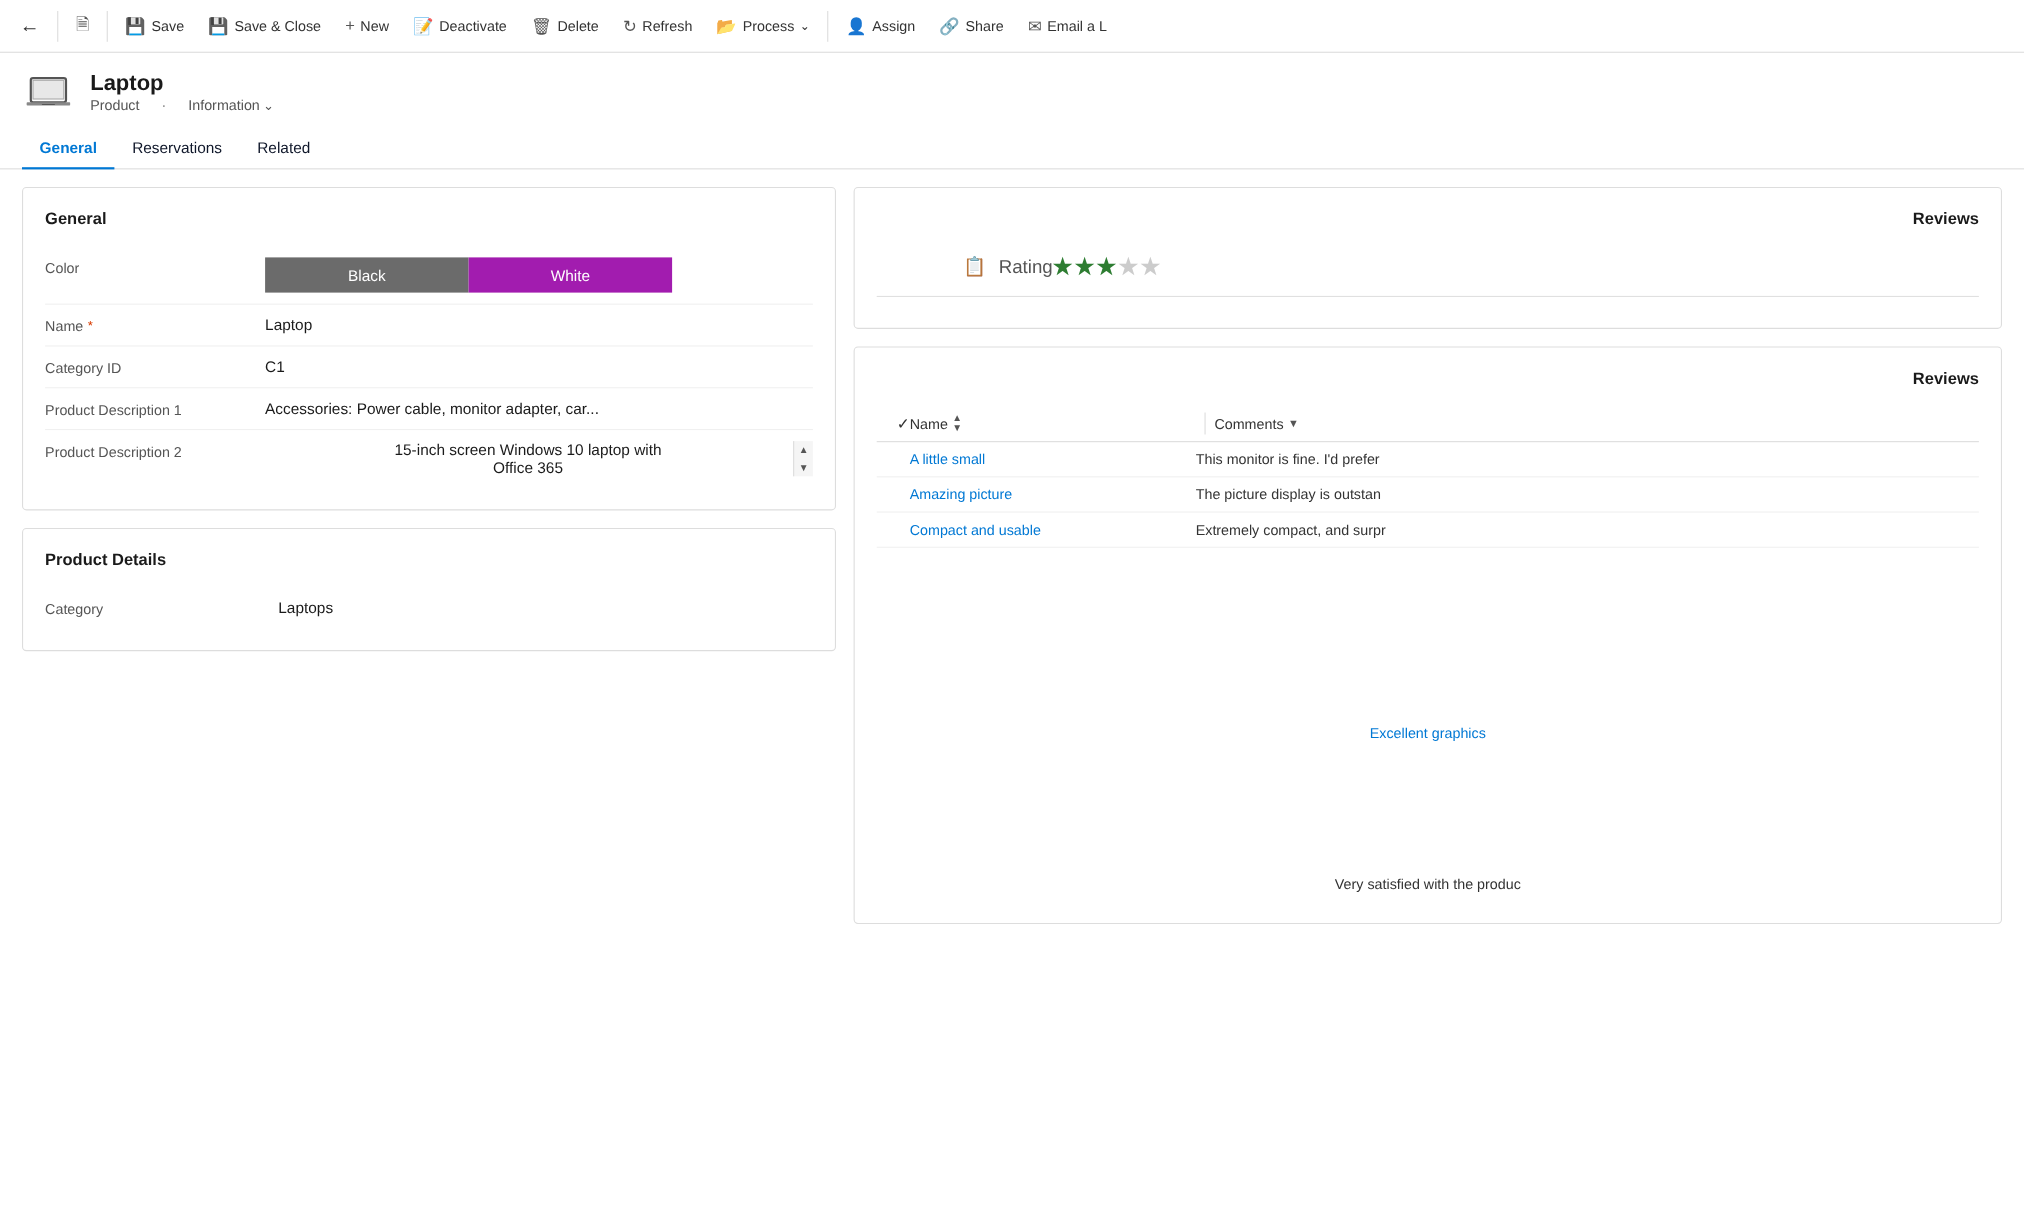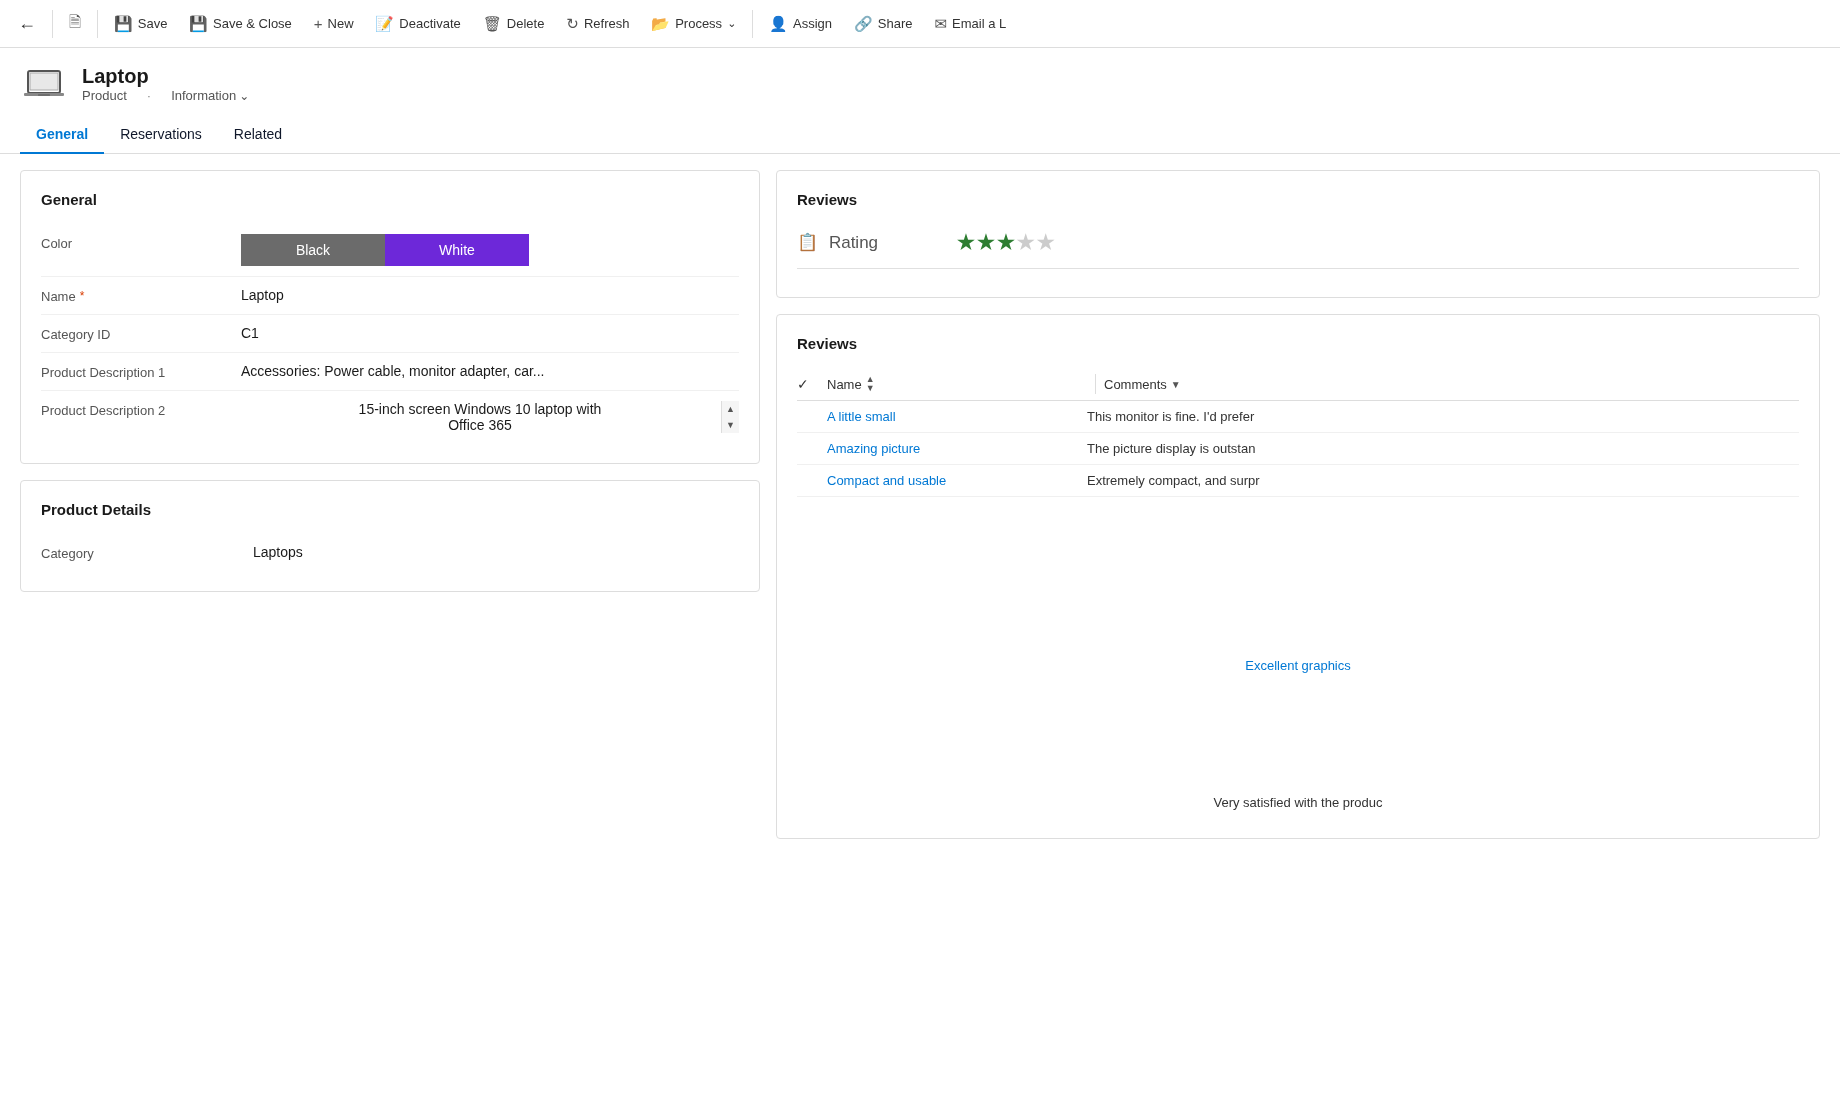--- a/index.html
+++ b/index.html
@@ -73,21 +73,21 @@
       display: flex;
       gap: 16px;
       padding: 16px 20px;
       align-items: flex-start;
     }
 
     
     .left-col { flex: 0 0 740px; display: flex; flex-direction: column; gap: 16px; }
 
     
-    .right-col { flex: 1; display: flex; flex-direction: column; gap: 16px; min-width: 0; }
+    .right-col { flex: 1; display: flex; flex-direction: column; gap: 16px; min-width: 0; text-align: right; }
 
     
     .section-card {
       border: 1px solid #ddd;
       border-radius: 4px;
       padding: 20px;
       background: #fff;
     }
     .section-title {
       font-size: 15px;
@@ -120,29 +120,29 @@
       color: #1a1a1a;
     }
 
     
     .color-toggle-group {
       display: flex;
       gap: 0;
     }
     .color-btn {
       padding: 8px 0;
-      width: 144px;
+      width: 185px;
       font-size: 14px;
       font-weight: 500;
       cursor: pointer;
       border: none;
       color: #fff;
     }
     .color-btn.black { background: #6b6b6b; }
-    .color-btn.white { background: #6d28d9; }
+    .color-btn.white { background: #a21caf; }
     .form-value-wrap {
       position: relative;
       display: flex;
       flex: 1;
     }
 
     
     .rating-stars { display: flex; align-items: center; gap: 2px; font-size: 20px; }
     .star-filled { color: #2e7d32; }
     .star-empty { color: #ccc; }

